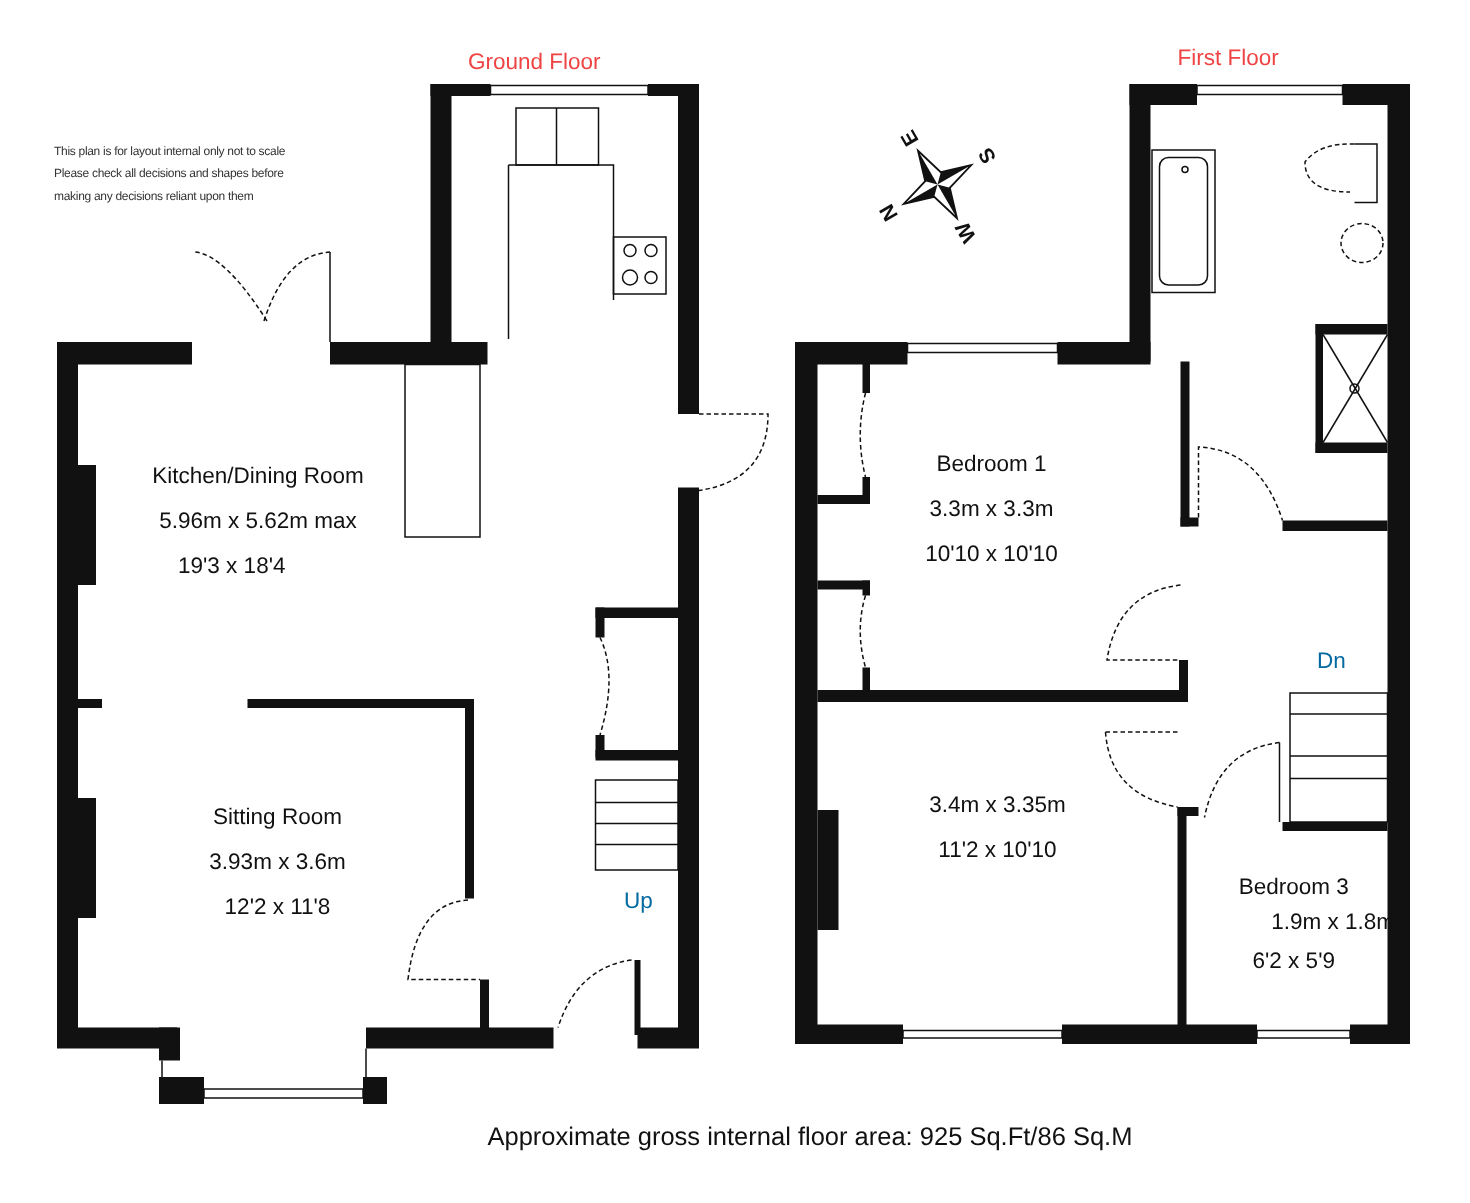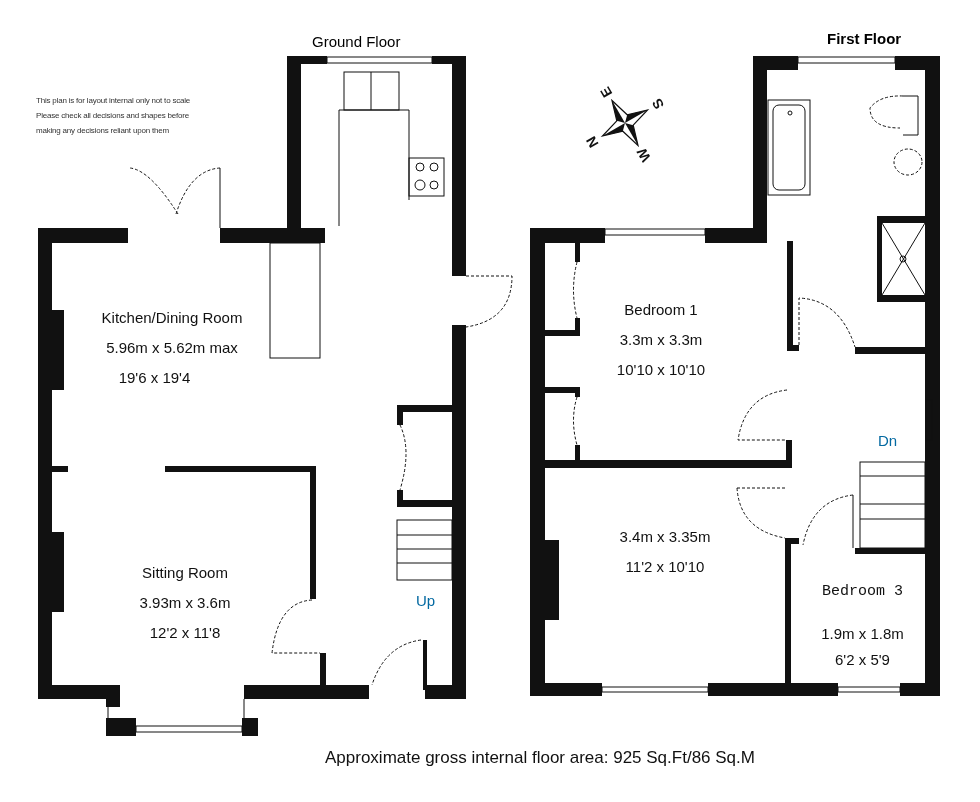--- a/index.html
+++ b/index.html
@@ -1,30 +1,30 @@
 <!DOCTYPE html>
 <html><head>
 <meta charset="utf-8">
 <style>
   html, body { margin:0; padding:0; background:#ffffff; }
   body { width:980px; height:802px; position:relative; overflow:hidden; font-family:"Liberation Sans", sans-serif; color:#111; }
-  .floor-title { position:absolute; font-size:15px; color:#000000; white-space:nowrap; }
+  .floor-title { position:absolute; font-size:15px; color:#ef4444; white-space:nowrap; }
   .disclaimer { position:absolute; left:36px; top:93px; font-size:8px; line-height:15px; color:#333; letter-spacing:-0.2px; }
   .room-label { position:absolute; text-align:center; font-size:15px; line-height:20px; color:#111; white-space:nowrap; }
   .room-label div { margin-bottom:10px; }
   .footer { position:absolute; left:325px; top:748px; font-size:17px; color:#111; white-space:nowrap; }
   svg#plan { position:absolute; left:0; top:0; }
   .compass-letter { font-family:"Liberation Sans", sans-serif; font-weight:bold; font-size:14px; fill:#111; }
   .stair-label { position:absolute; font-size:15px; color:#0369a1; }
 </style>
 </head>
 <body>
 
 <div class="floor-title" style="left:312px;top:33px;">Ground Floor</div>
-<div class="floor-title" style="left:827px;top:30px;font-weight:bold;">First Floor</div>
+<div class="floor-title" style="left:785px;top:30px;">First Floor</div>
 
 <div class="disclaimer">
   <div>This plan is for layout internal only not to scale</div>
   <div>Please check all decisions and shapes before</div>
   <div>making any decisions reliant upon them</div>
 </div>
 
 <svg id="plan" width="980" height="802" viewBox="0 0 980 802">
   <g fill="#111">
 
@@ -187,38 +187,38 @@
     <text class="compass-letter" x="0" y="-32" text-anchor="middle" transform="rotate(-90 0 -36)">E</text>
     <text class="compass-letter" x="38" y="5" text-anchor="middle" transform="rotate(-90 38 0)">S</text>
     <text class="compass-letter" x="0" y="42" text-anchor="middle" transform="rotate(-90 0 37)">W</text>
     <text class="compass-letter" x="-38" y="5" text-anchor="middle" transform="rotate(-90 -38 0)">N</text>
   </g>
 </svg>
 
 <div class="room-label" style="left:72px;top:308px;width:200px;">
   <div>Kitchen/Dining Room</div>
   <div>5.96m x 5.62m max</div>
-  <div style="margin-left:-35px;">19'6 x 19'4</div>
-</div>
-<div class="room-label" style="left:100px;top:535px;width:170px;margin-top:28px;">
+  <div style="margin-left:-35px;">19'3 x 18'4</div>
+</div>
+<div class="room-label" style="left:100px;top:535px;width:170px;">
   <div>Sitting Room</div>
   <div>3.93m x 3.6m</div>
   <div>12'2 x 11'8</div>
 </div>
 <div class="stair-label" style="left:416px;top:592px;">Up</div>
 
 <div class="room-label" style="left:581px;top:300px;width:160px;">
   <div>Bedroom 1</div>
   <div>3.3m x 3.3m</div>
   <div>10'10 x 10'10</div>
 </div>
 <div class="room-label" style="left:585px;top:527px;width:160px;">
   <div>3.4m x 3.35m</div>
   <div>11'2 x 10'10</div>
 </div>
 <div class="room-label" style="left:795px;top:583px;width:135px;line-height:18px;">
-  <div style="margin-bottom:24px;font-family:Liberation Mono, monospace;">Bedroom 3</div>
-  <div style="margin-bottom:8px;">1.9m x 1.8m</div>
+  <div style="margin-bottom:5px;">Bedroom 3</div>
+  <div style="margin-bottom:8px;text-align:right;">1.9m x 1.8m</div>
   <div>6'2 x 5'9</div>
 </div>
 <div class="stair-label" style="left:878px;top:432px;">Dn</div>
 
 <div class="footer">Approximate gross internal floor area: 925 Sq.Ft/86 Sq.M</div>
 
 </body></html>

